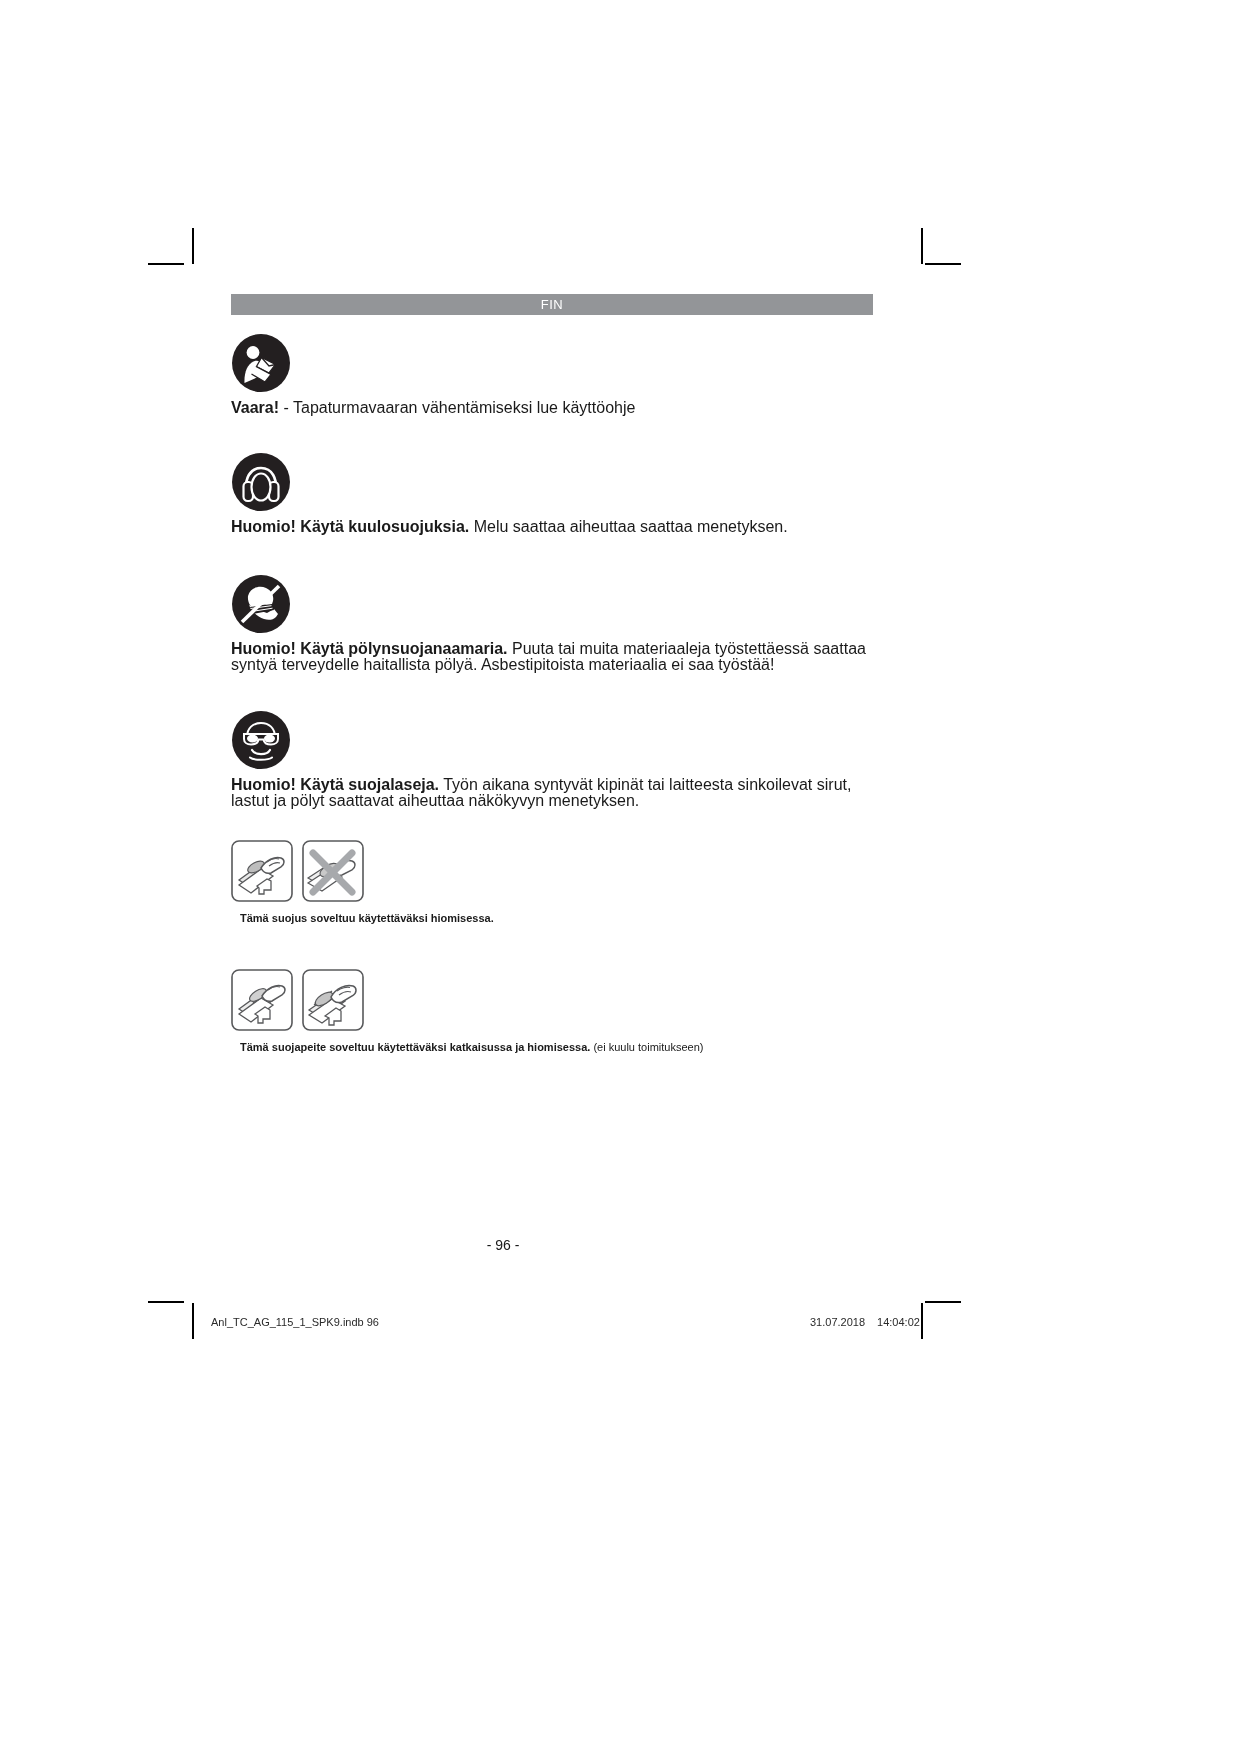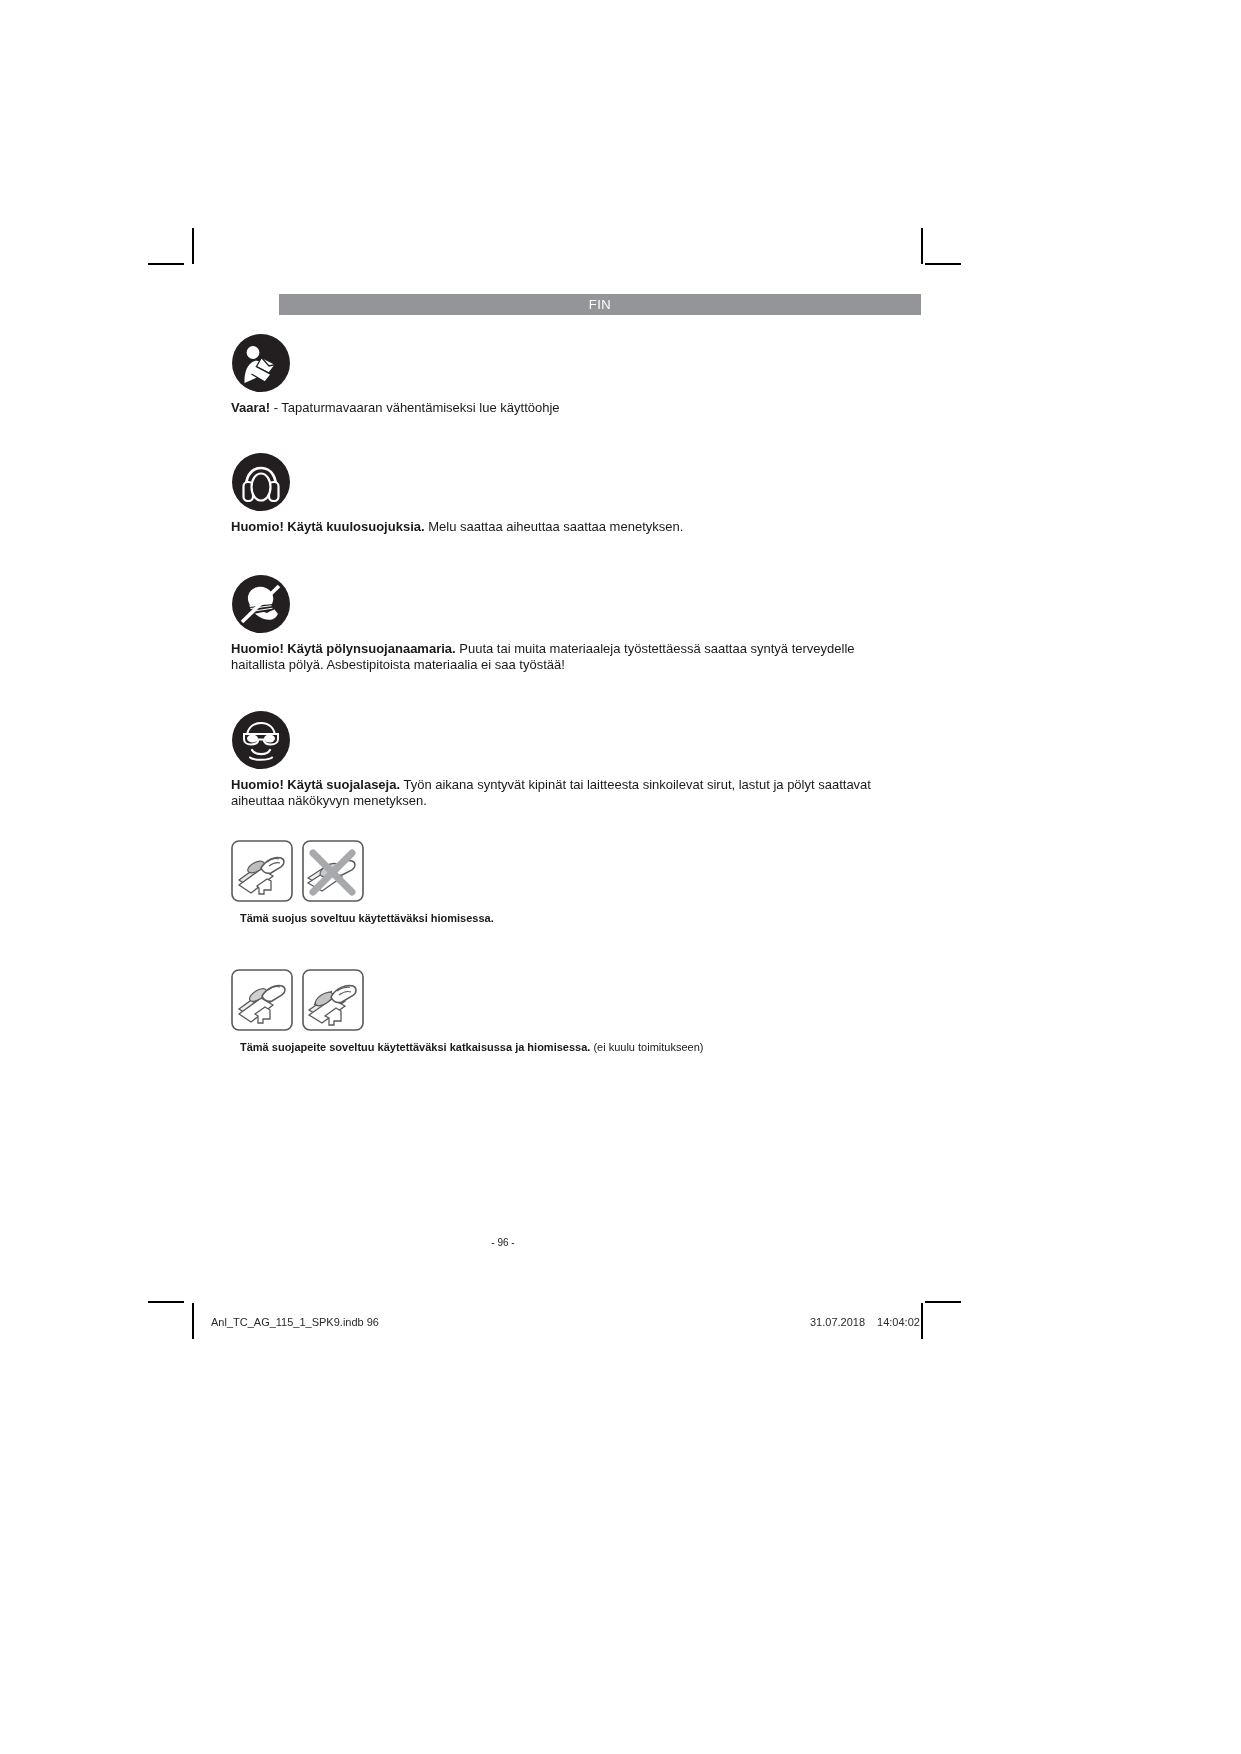--- a/index.html
+++ b/index.html
@@ -36,33 +36,32 @@
     width: 642px;
     height: 21px;
     background: #939598;
     color: #ffffff;
     font-size: 13px;
     letter-spacing: 0.5px;
     display: flex;
     align-items: center;
     justify-content: center;
     font-family: "Liberation Sans", sans-serif;
-    margin-left: 48px;
   }
 
   .block { margin-top: 20px; }
 
   .icon-row { display: block; }
 
   .pict {
     display: block;
   }
 
   .caption {
-    font-size: 13px;
+    font-size: 16px;
     line-height: 15.5px;
     color: #1a1a1a;
     margin-top: 7px;
     max-width: 640px;
   }
   .caption b { font-weight: bold; }
 
   
   .block-danger { margin-top: 18px; }
   .block-ear    { margin-top: 36px; }
@@ -84,21 +83,21 @@
   }
   .guard-caption .normal { font-weight: normal; }
 
   
   .page-number {
     position: absolute;
     left: 0;
     top: 1237px;
     width: 1006px;
     text-align: center;
-    font-size: 10px;
+    font-size: 14px;
     color: #1a1a1a;
   }
   .footer-line {
     position: absolute;
     top: 1316px;
     font-size: 11px;
     color: #2a2a2a;
   }
   .footer-left  { left: 199px; margin-left: 12px; }
   .footer-right { left: 810px; }

